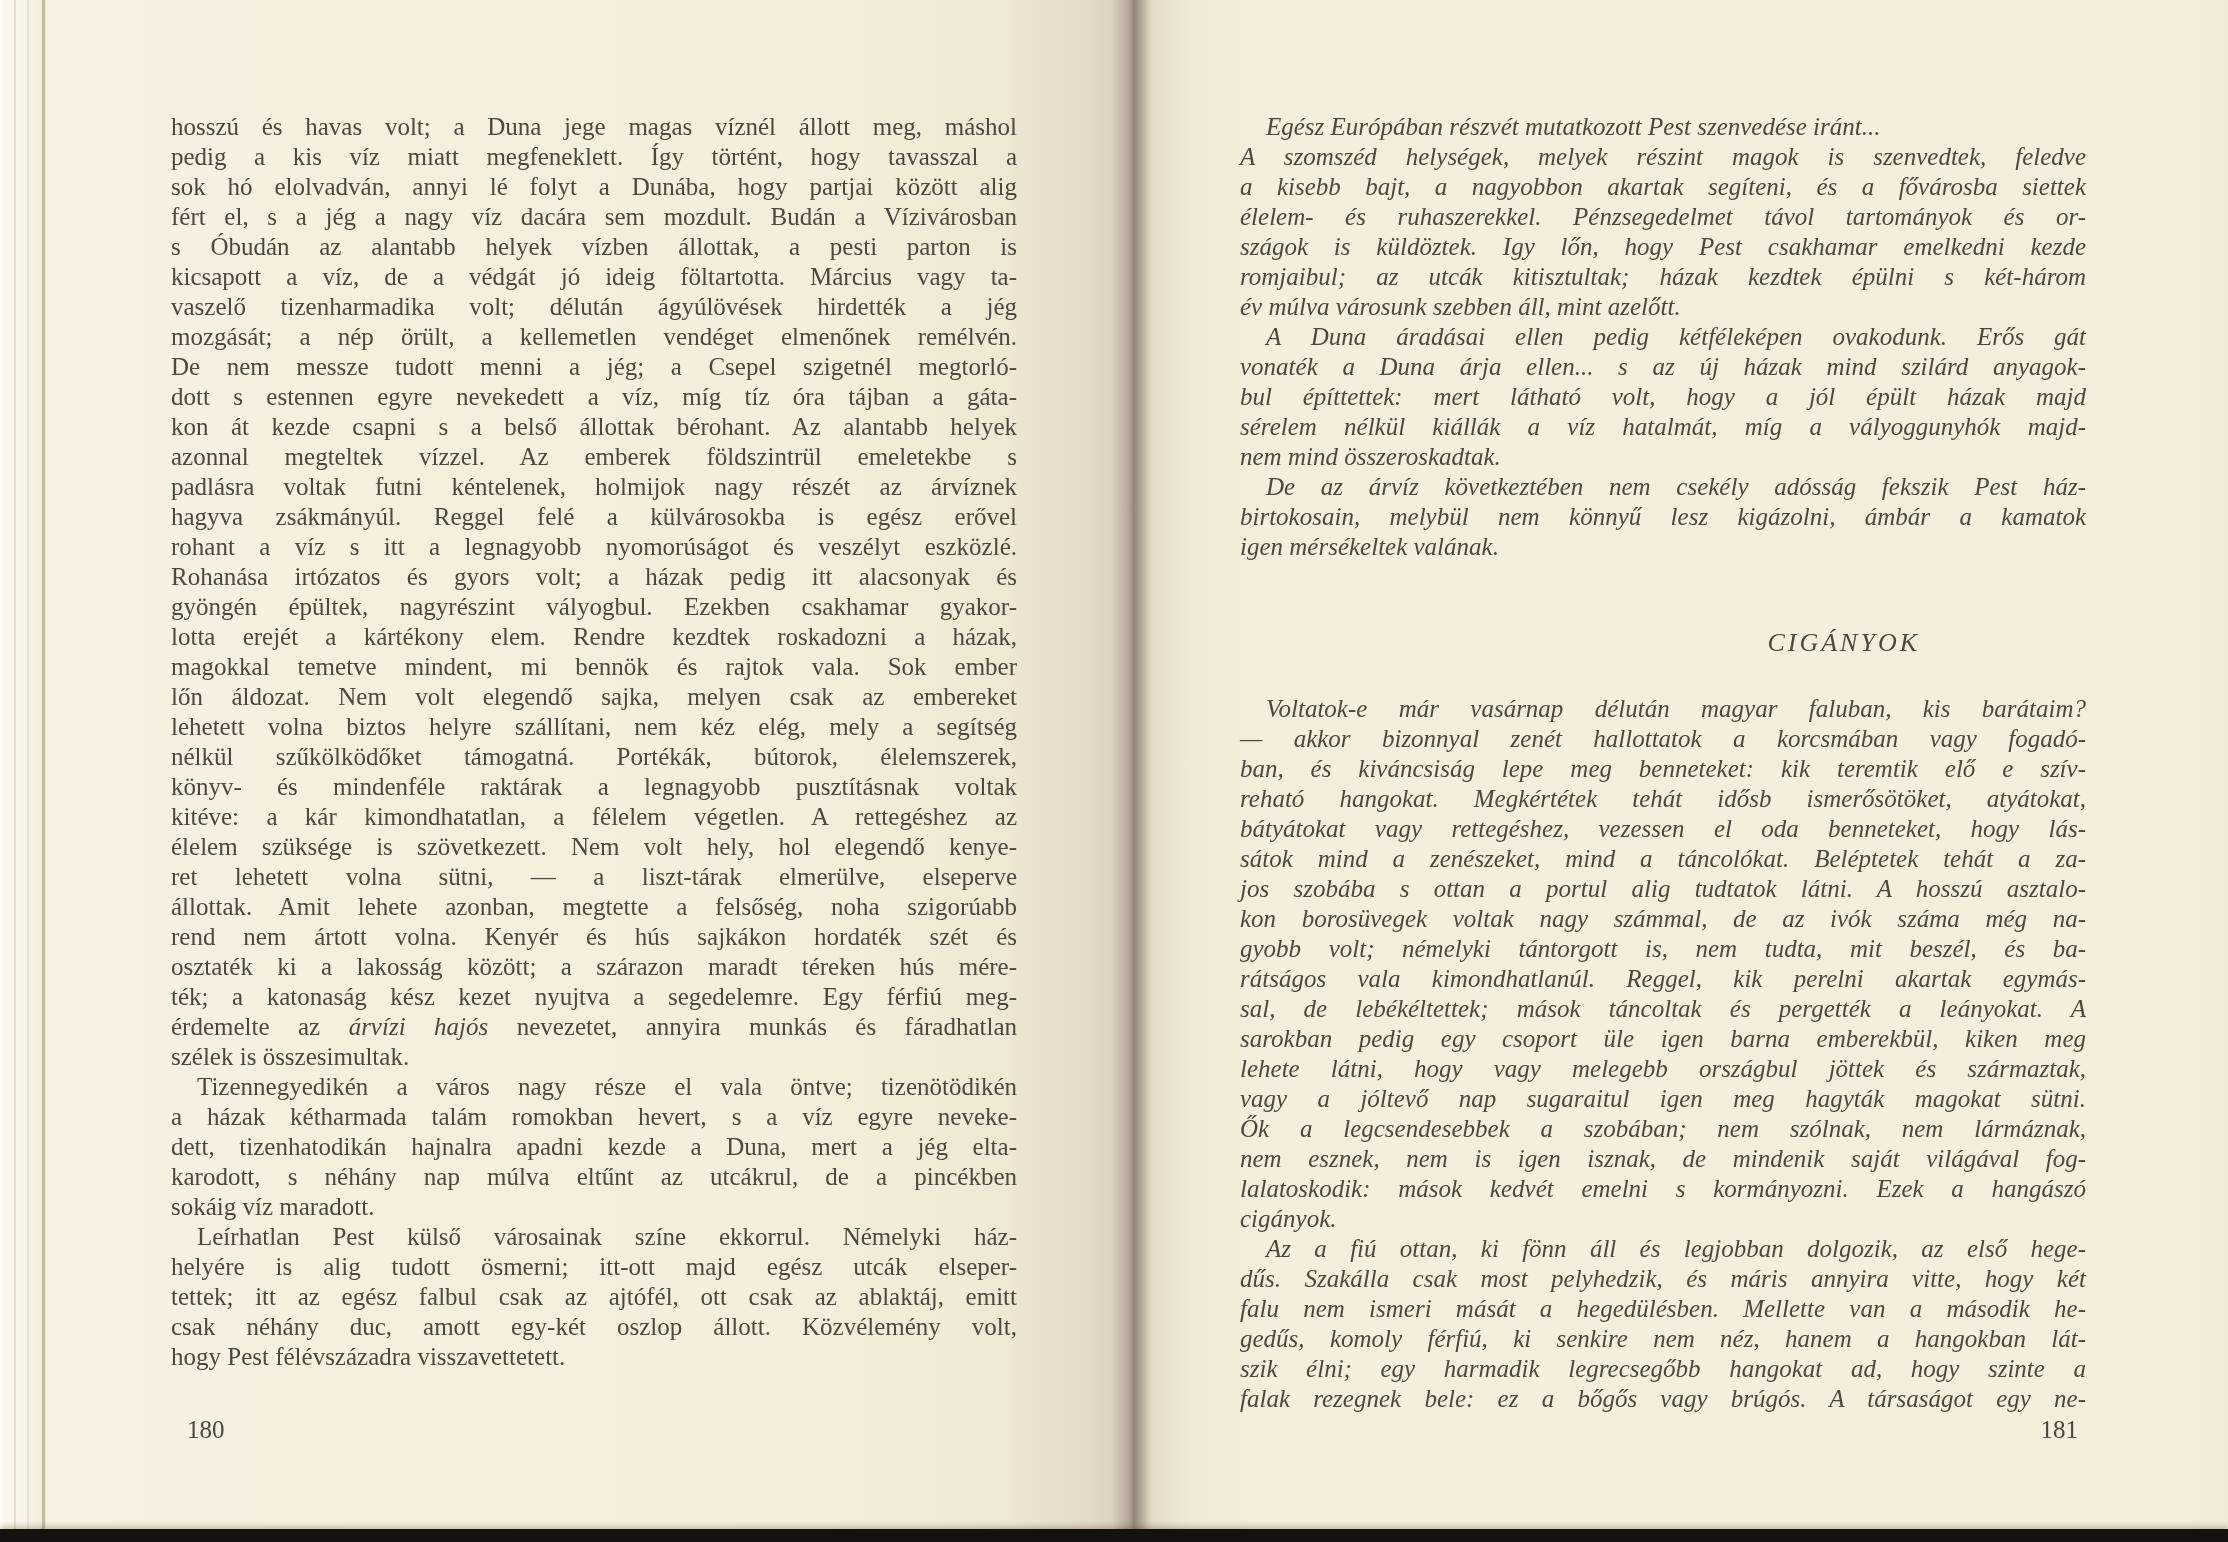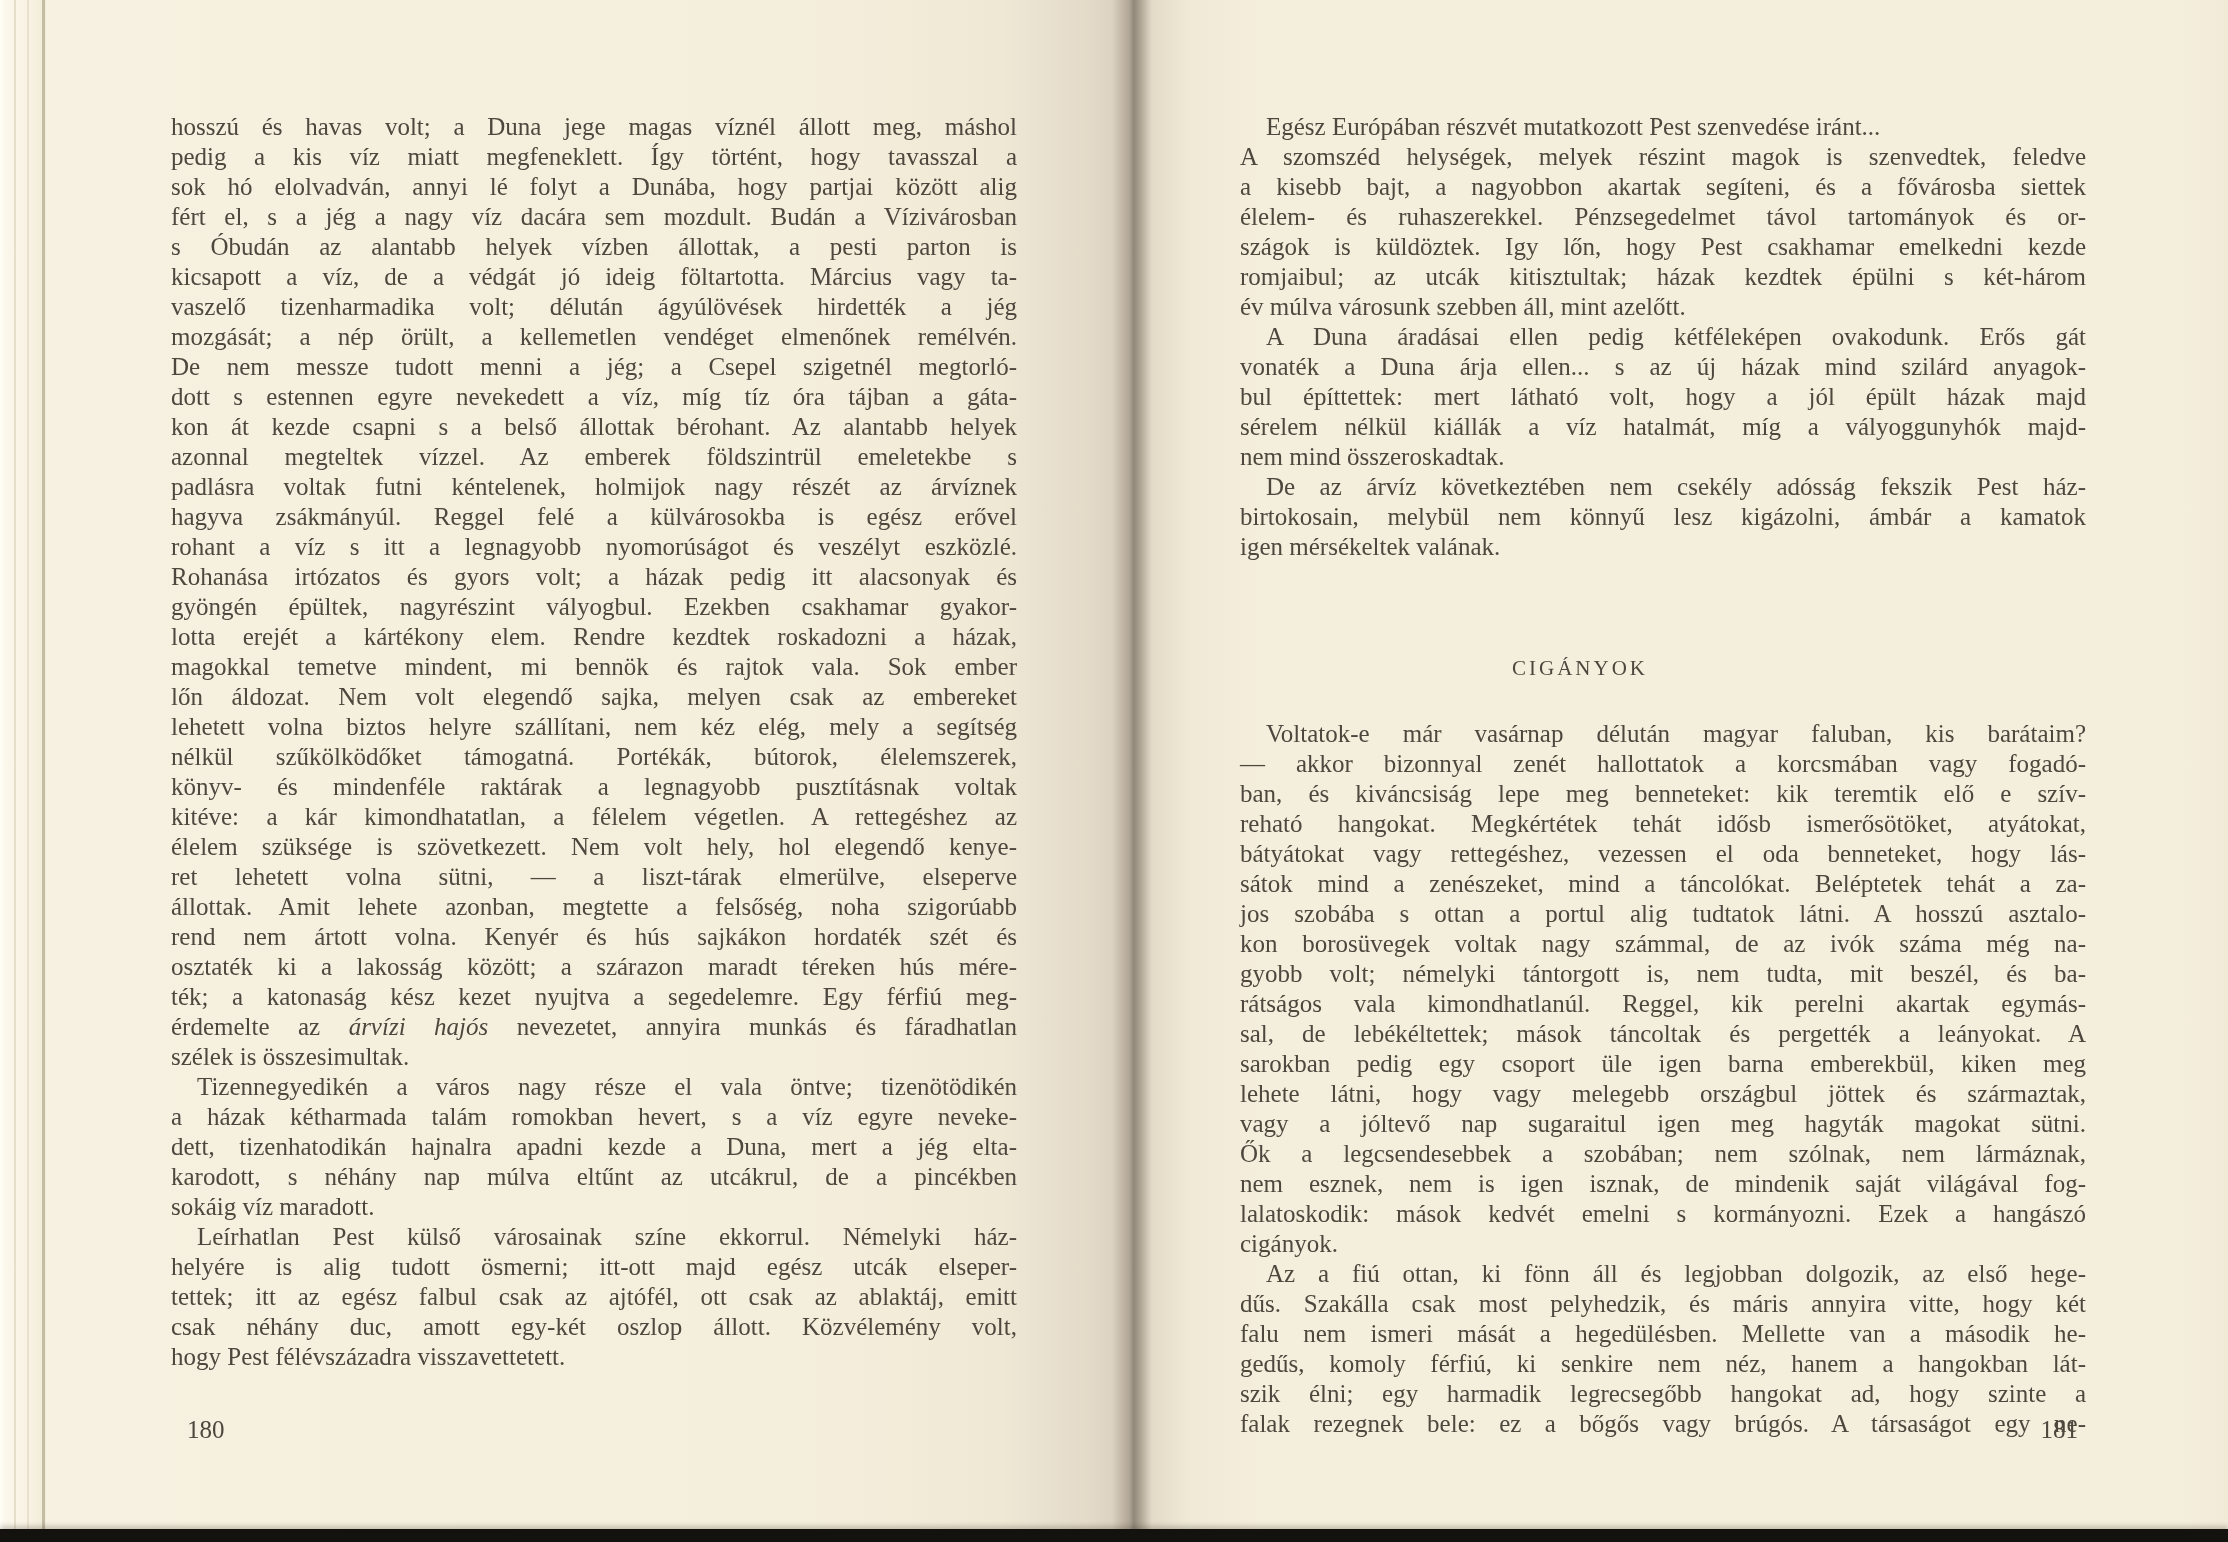--- a/index.html
+++ b/index.html
@@ -36,29 +36,29 @@
     left:1132px;width:1096px;
     background:linear-gradient(90deg,#cfc4b4 0,#e2d9c6 1.5%,#efe9d6 5%,var(--paper) 12%,var(--paper) 96%,#f0ead7 100%);
   }
   .gutter{
     position:absolute;left:1112px;top:0;width:40px;height:100%;
     background:linear-gradient(90deg,rgba(90,80,66,0) 0,rgba(90,80,66,.30) 42%,rgba(58,50,40,.42) 55%,rgba(90,80,66,0) 100%);
   }
 
   .col{position:absolute;top:112px;width:846px;font-size:25px;line-height:30px;}
   .col-left{left:171px;}
-  .col-right{left:1240px;}
+  .col-right{left:1240px;font-style:italic;}
   .line{text-align:justify;text-align-last:justify;}
   .line.end{text-align-last:left;}
   .line.indent{text-indent:26px;}
   .line i{font-style:italic;}
 
   .heading{
-    width:680px;margin:91px 0 36px 0;
-    text-align:center;letter-spacing:3px;font-size:21px;
+    width:680px;margin:66px 0 36px 0;
+    text-align:right;letter-spacing:3px;font-size:26px;
   }
 
   .pn{position:absolute;top:1416px;font-size:25px;}
   .pn-left{left:187px;}
   .pn-right{left:1232px;width:846px;text-align:right;}
 
   .bottom-edge{
     position:absolute;left:0;bottom:0;width:100%;height:13px;
     background:var(--scan-edge);
     box-shadow:0 -3px 5px rgba(60,50,40,.25);

